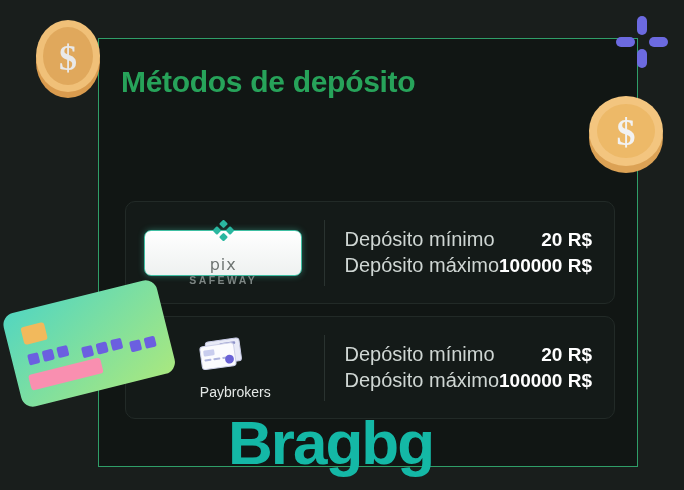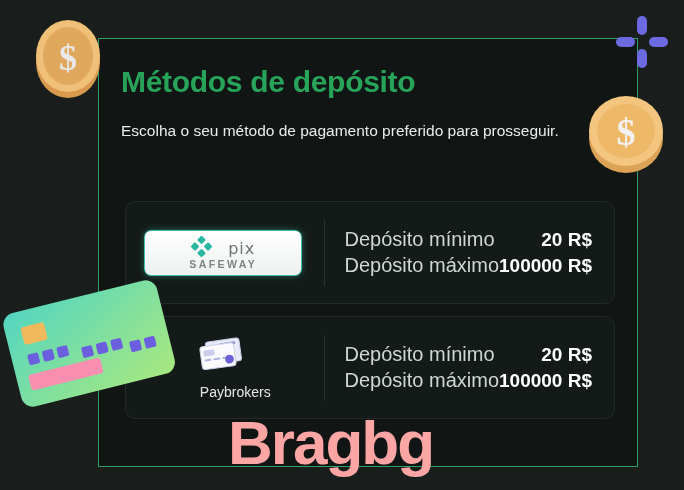--- a/index.html
+++ b/index.html
@@ -98,21 +98,21 @@
     background:linear-gradient(180deg,#ffffff 0%,#eef1f0 100%);
     border:1px solid #3fbfa3;
     border-radius:7px;
     box-shadow:0 0 6px rgba(63,191,163,.45);
     display:flex;
     flex-direction:column;
     align-items:center;
     justify-content:center;
     box-sizing:border-box;
   }
-  .pix-top{display:flex;align-items:flex-end;gap:16px;margin-top:1px;}
+  .pix-top{display:flex;align-items:center;gap:16px;margin-top:1px;flex-direction:column;}
   .pix-word{
     font-size:16px;color:#6f7573;letter-spacing:1px;
     font-family:"DejaVu Sans", sans-serif;
     line-height:1;
   }
   .pix-safeway{
     font-size:10.5px;font-weight:bold;color:#7d8583;
     letter-spacing:2.4px;margin-top:1px;
   }
 
@@ -128,36 +128,35 @@
   #coin-tl{left:28px;top:12px;}
   #coin-right{left:582px;top:86px;}
   #sparkle{left:614px;top:14px;}
   #credit-card{left:-8px;top:268px;}
 
   .watermark{
     position:absolute;
     left:228px;top:412px;
     font-size:62px;
     font-weight:bold;
-    color:#fca5a5;
+    color:#14b8a6;
     letter-spacing:-2px;
     z-index:9;
     line-height:1;
     font-family:"Liberation Sans", sans-serif;
   }
 </style>
 </head>
 <body>
 
 <div id="stage">
 
   <div class="panel">
 
     <div class="title">Métodos de depósito</div>
-    <div class="subtitle">Escolha o seu método de pagamento preferido para prosseguir.</div>
 
     <div class="methods">
 
       <div class="method-card">
         <div class="logo-col">
           <div class="pix-plate">
             <div class="pix-top">
               <svg width="21" height="21" viewBox="0 0 40 40">
                 <g fill="#2ab7a0">
                   <rect x="14" y="1.5" width="12" height="12" rx="2.2" transform="rotate(45 20 7.5)"></rect>

